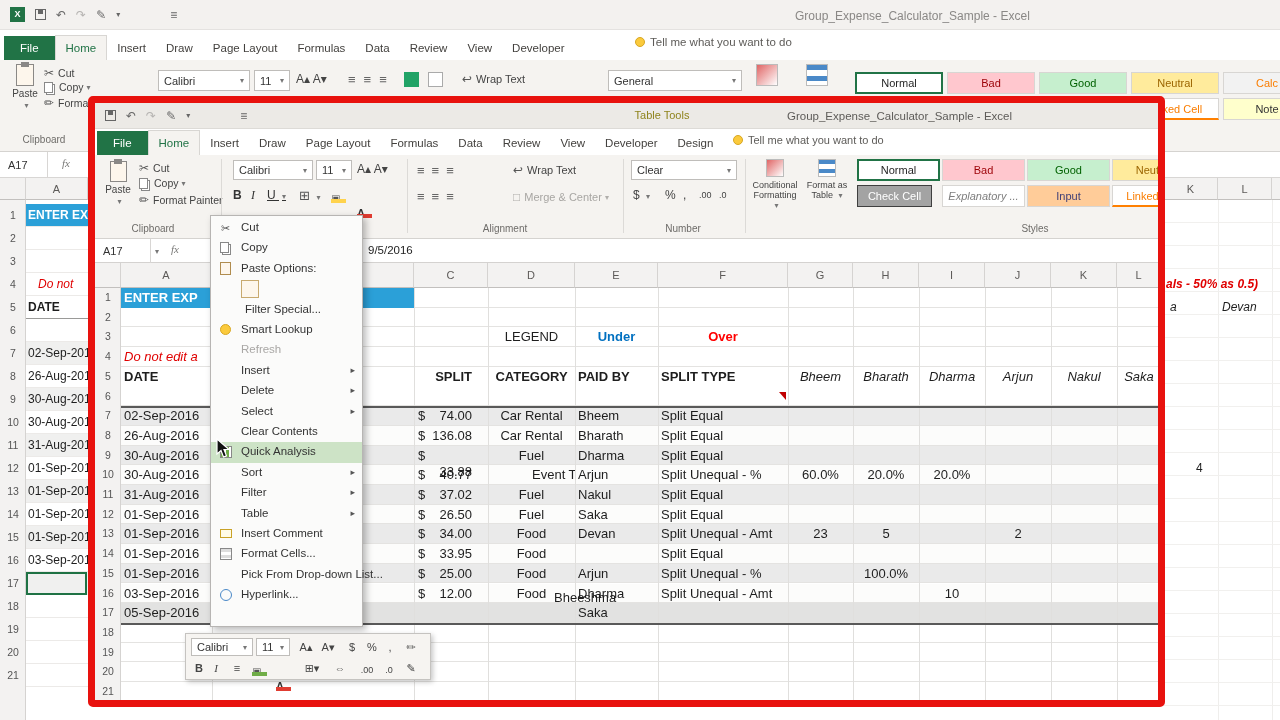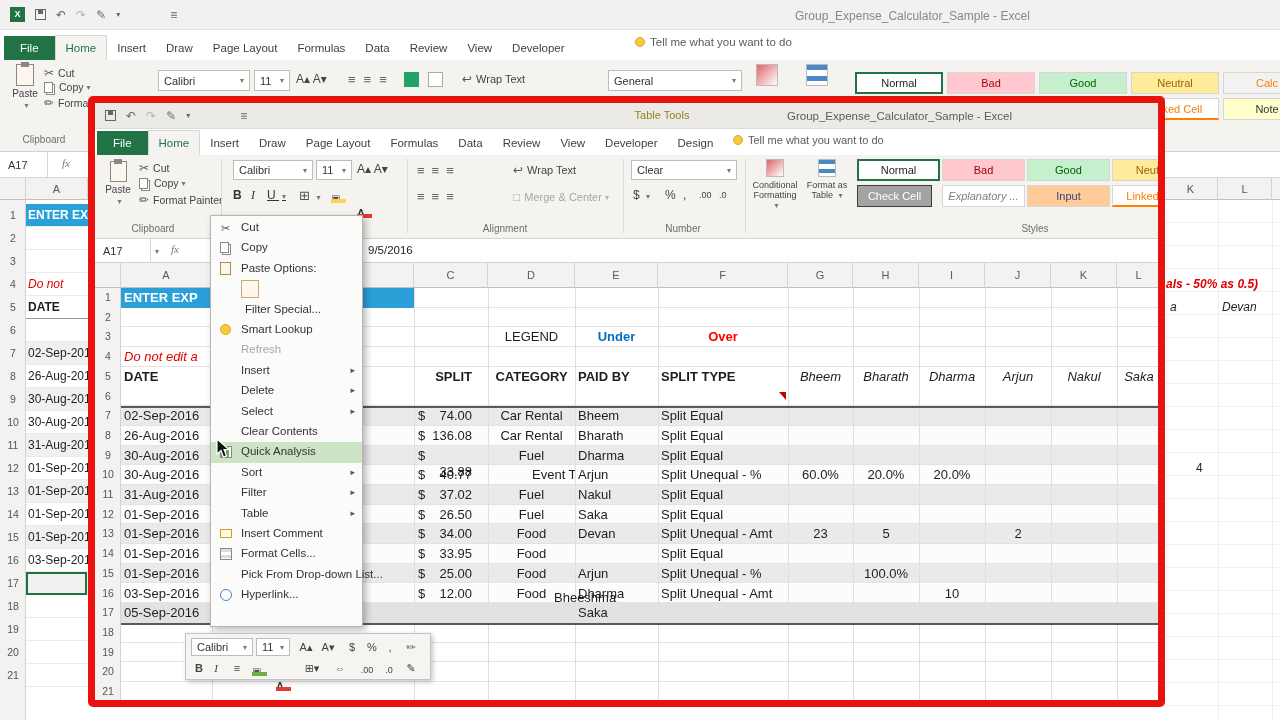--- a/index.html
+++ b/index.html
@@ -151,21 +151,21 @@
         <div class="gline" style="left: 1218px; top: 22px; width: 1px; height: 520px; background: rgb(239, 238, 236);"></div>
         <div class="gline" style="left: 1272px; top: 22px; width: 1px; height: 520px; background: rgb(239, 238, 236);"></div>
         <div class="gline" style="left: 1164px; top: 22px; width: 116px; height: 506px; background: repeating-linear-gradient(transparent 0px, transparent 22px, rgb(241, 240, 238) 22px, rgb(241, 240, 238) 23px);"></div>
         <div class="rn" style="left: 0px; top: 26px; width: 26px; height: 23px; line-height: 23px;">1</div>
         <div class="cellv" style="left: 26px; top: 26px; width: 62px; height: 23px; line-height: 23px; font-size: 12px; border-bottom: 1px solid rgb(236, 234, 232); background: rgb(43, 160, 216); color: rgb(255, 255, 255); font-weight: bold; padding-left: 2px;">ENTER EXP</div>
         <div class="rn" style="left: 0px; top: 49px; width: 26px; height: 23px; line-height: 23px;">2</div>
         <div class="cellv" style="left: 26px; top: 49px; width: 62px; height: 23px; line-height: 23px; font-size: 12px; border-bottom: 1px solid rgb(236, 234, 232); padding-left: 2px;"></div>
         <div class="rn" style="left: 0px; top: 72px; width: 26px; height: 23px; line-height: 23px;">3</div>
         <div class="cellv" style="left: 26px; top: 72px; width: 62px; height: 23px; line-height: 23px; font-size: 12px; border-bottom: 1px solid rgb(236, 234, 232); padding-left: 2px;"></div>
         <div class="rn" style="left: 0px; top: 95px; width: 26px; height: 23px; line-height: 23px;">4</div>
-        <div class="cellv" style="left: 26px; top: 95px; width: 62px; height: 23px; line-height: 23px; font-size: 12px; border-bottom: 1px solid rgb(236, 234, 232); color: rgb(224, 0, 0); font-style: italic; padding-left: 2px;">Do not</div>
+        <div class="cellv" style="left: 26px; top: 95px; width: 62px; height: 23px; line-height: 23px; font-size: 12px; border-bottom: 1px solid rgb(236, 234, 232); color: rgb(224, 0, 0); font-style: italic; padding-left: 12px;">Do not</div>
         <div class="rn" style="left: 0px; top: 118px; width: 26px; height: 23px; line-height: 23px;">5</div>
         <div class="cellv" style="left: 26px; top: 118px; width: 62px; height: 23px; line-height: 23px; font-size: 12px; font-weight: bold; padding-left: 2px; border-bottom: 1px solid rgb(154, 154, 152);">DATE</div>
         <div class="rn" style="left: 0px; top: 141px; width: 26px; height: 23px; line-height: 23px;">6</div>
         <div class="cellv" style="left: 26px; top: 141px; width: 62px; height: 23px; line-height: 23px; font-size: 12px; border-bottom: 1px solid rgb(236, 234, 232); padding-left: 2px;"></div>
         <div class="rn" style="left: 0px; top: 164px; width: 26px; height: 23px; line-height: 23px;">7</div>
         <div class="cellv" style="left: 26px; top: 164px; width: 62px; height: 23px; line-height: 23px; font-size: 12px; border-bottom: 1px solid rgb(236, 234, 232); padding-left: 2px; background: rgb(240, 240, 239);">02-Sep-2016</div>
         <div class="rn" style="left: 0px; top: 187px; width: 26px; height: 23px; line-height: 23px;">8</div>
         <div class="cellv" style="left: 26px; top: 187px; width: 62px; height: 23px; line-height: 23px; font-size: 12px; border-bottom: 1px solid rgb(236, 234, 232); padding-left: 2px;">26-Aug-2016</div>
         <div class="rn" style="left: 0px; top: 210px; width: 26px; height: 23px; line-height: 23px;">9</div>
         <div class="cellv" style="left: 26px; top: 210px; width: 62px; height: 23px; line-height: 23px; font-size: 12px; border-bottom: 1px solid rgb(236, 234, 232); padding-left: 2px; background: rgb(240, 240, 239);">30-Aug-2016</div>

